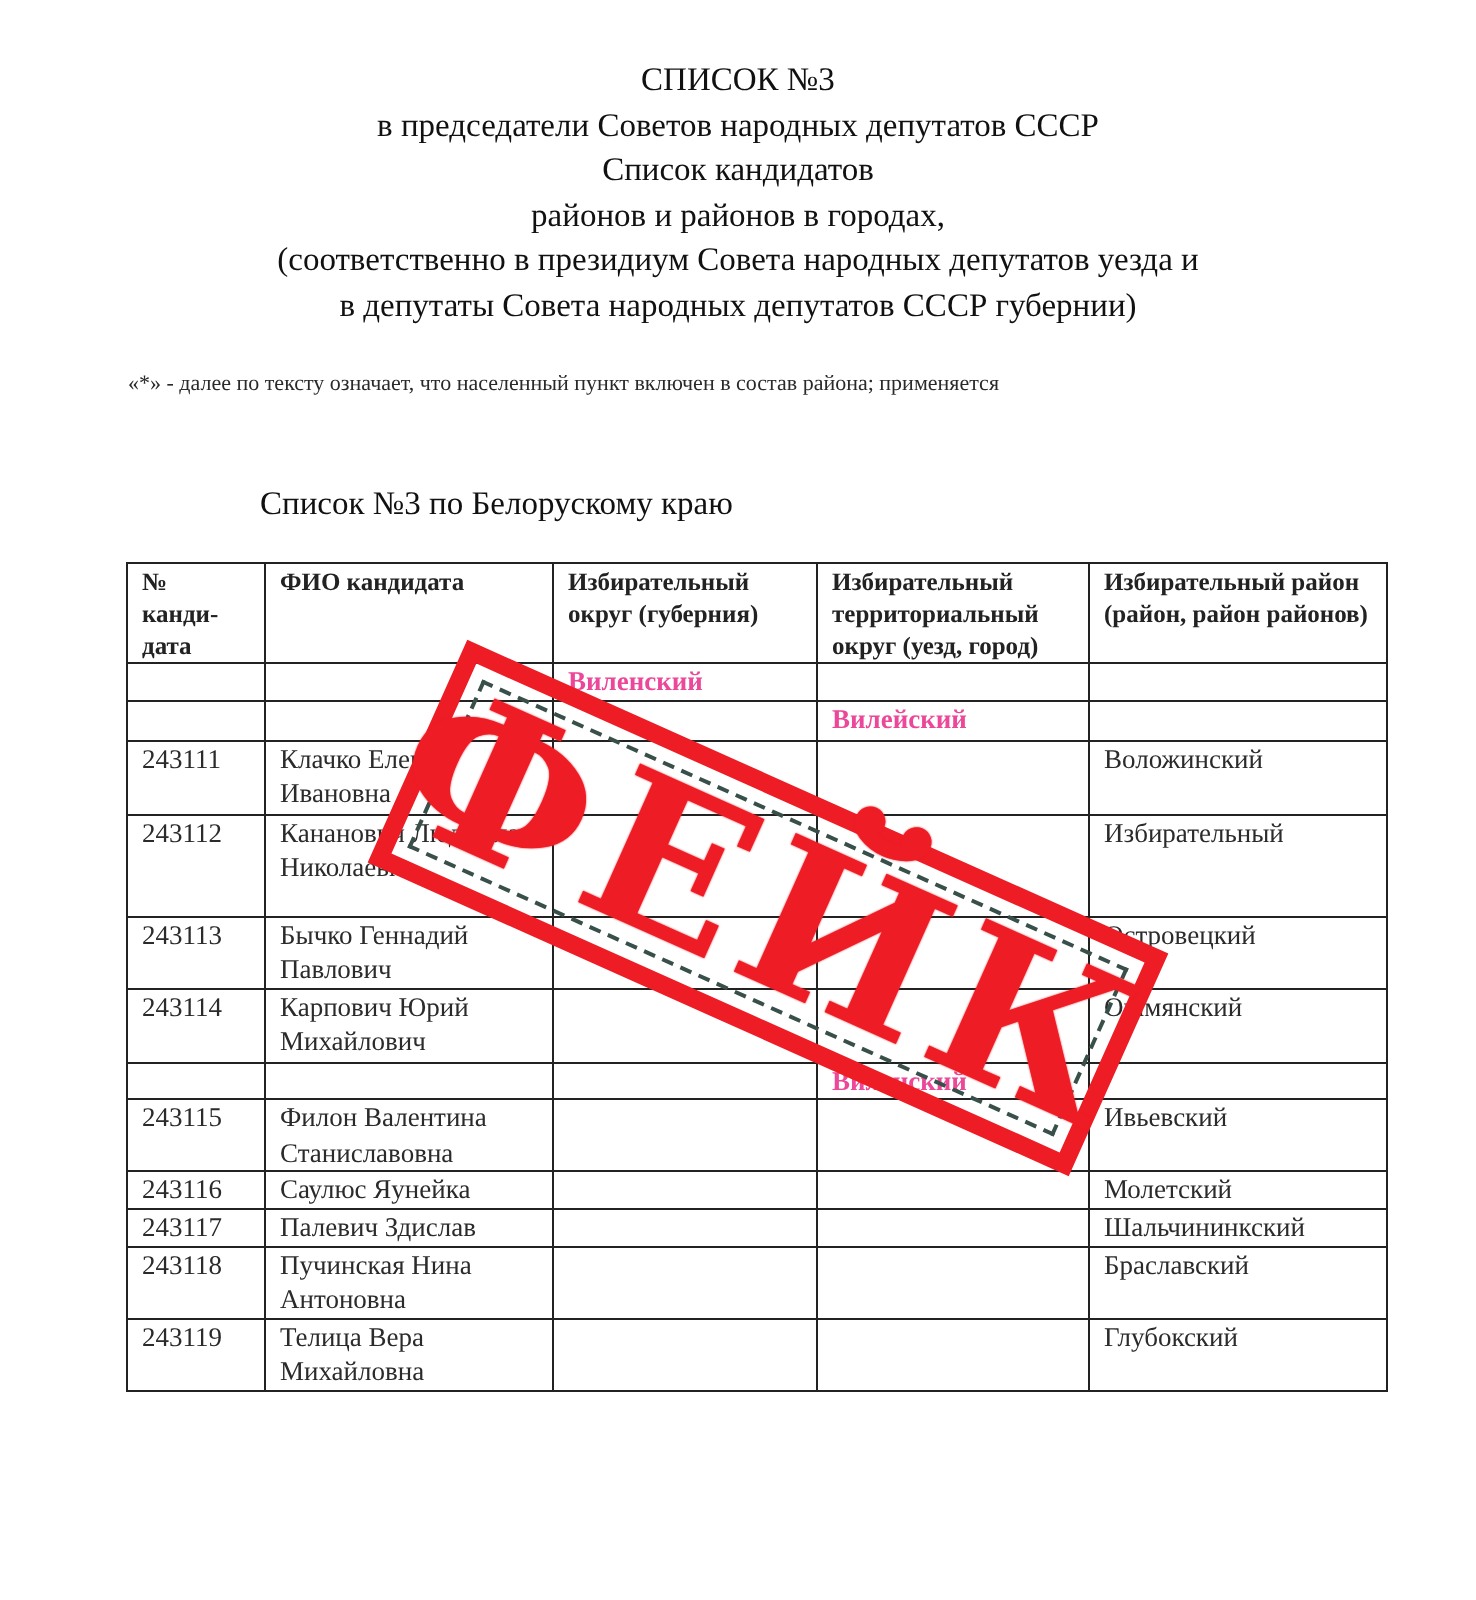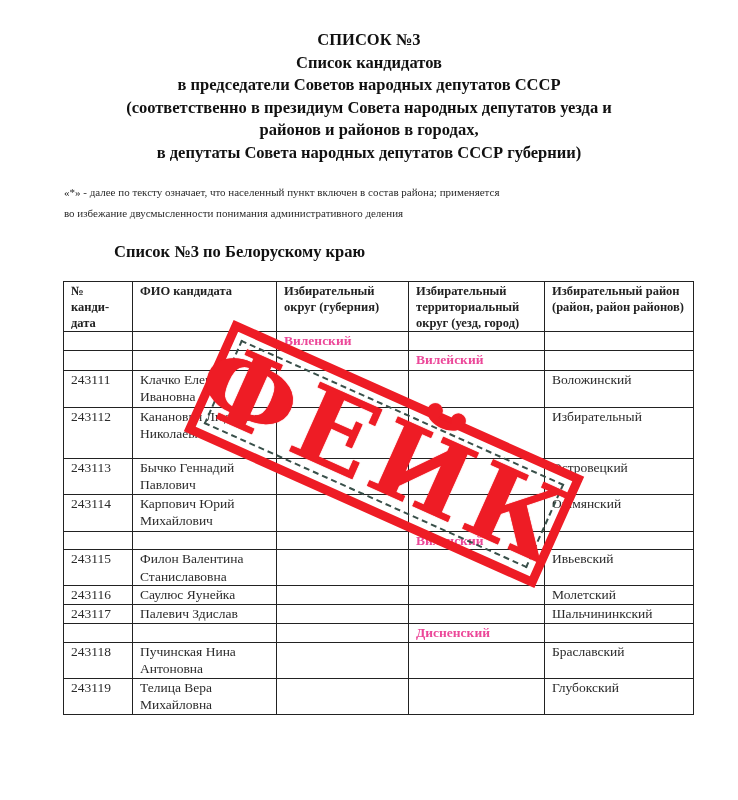--- a/index.html
+++ b/index.html
@@ -2,30 +2,30 @@
 <html><head>
 <meta charset="utf-8">
 <style>
   html, body { margin:0; padding:0; }
   body {
     width:738px; height:800px; background:#ffffff; position:relative; overflow:hidden;
     font-family: "Liberation Serif", "DejaVu Serif", serif; color:#1a1a1a;
   }
   .title-block {
     position:absolute; left:0; top:29px; width:738px; text-align:center;
-    font-weight:bold; font-size:16.5px; line-height:22.5px; color:#111;
+    font-weight:normal; font-size:16.5px; line-height:22.5px; color:#111;
   }
   .title-block div { white-space:nowrap; }
   .note {
     position:absolute; left:64px; top:182px; width:640px;
     font-size:11px; line-height:21px; color:#2a2a2a;
   }
   .note div { white-space:nowrap; }
   .subheading {
-    position:absolute; left:114px; top:242px; font-weight:bold; font-size:16.5px; color:#111;
+    position:absolute; left:130px; top:242px; font-weight:normal; font-size:16.5px; color:#111;
     white-space:nowrap;
   }
   table.cand {
     position:absolute; left:63px; top:281px; border-collapse:collapse;
     font-size:13.5px; line-height:17.5px; table-layout:fixed;
   }
   table.cand td, table.cand th {
     border:1.3px solid #222; padding:0 7px; vertical-align:top; text-align:left;
     font-weight:normal; color:#2b2b2b; overflow:hidden;
   }
@@ -47,30 +47,29 @@
     position:relative; font-family:"DejaVu Serif", serif; font-weight:bold;
     font-size:104px; line-height:104px; letter-spacing:6px; color:#ee1c25;
     text-shadow: 0 0 1px #ee1c25;
   }
 </style>
 </head>
 <body>
 
 <div class="title-block">
   <div>СПИСОК №3</div>
+  <div>в председатели Советов народных депутатов СССР</div>
   <div>Список кандидатов</div>
-  <div>в председатели Советов народных депутатов СССР</div>
+  <div>районов и районов в городах,</div>
   <div>(соответственно в президиум Совета народных депутатов уезда и</div>
-  <div>районов и районов в городах,</div>
   <div>в депутаты Совета народных депутатов СССР губернии)</div>
 </div>
 
 <div class="note">
   <div>«*» - далее по тексту означает, что населенный пункт включен в состав района; применяется</div>
-  <div>во избежание двусмысленности понимания административного деления</div>
 </div>
 
 <div class="subheading">Список №3 по Белорускому краю</div>
 
 <table class="cand">
   <colgroup>
     <col style="width:69px">
       <col style="width:144px">
       <col style="width:132px">
       <col style="width:136px">
@@ -149,27 +148,20 @@
         <td></td>
         <td>Молетский</td>
       </tr>
       <tr style="height: 19px;">
         <td>243117</td>
         <td>Палевич Здислав</td>
         <td></td>
         <td></td>
         <td>Шальчининкский</td>
       </tr>
-      <tr style="height: 19px;">
-        <td></td>
-        <td></td>
-        <td></td>
-        <td class="grp">Дисненский</td>
-        <td></td>
-      </tr>
       <tr style="height: 36px;">
         <td>243118</td>
         <td>Пучинская Нина Антоновна</td>
         <td></td>
         <td></td>
         <td>Браславский</td>
       </tr>
       <tr style="height: 35px;">
         <td>243119</td>
         <td>Телица Вера Михайловна</td>

